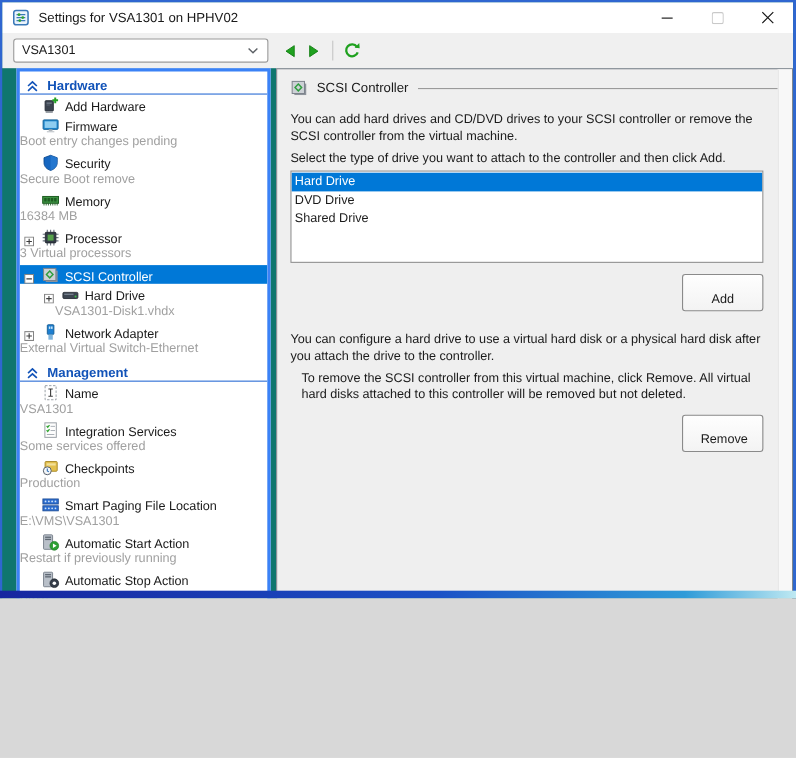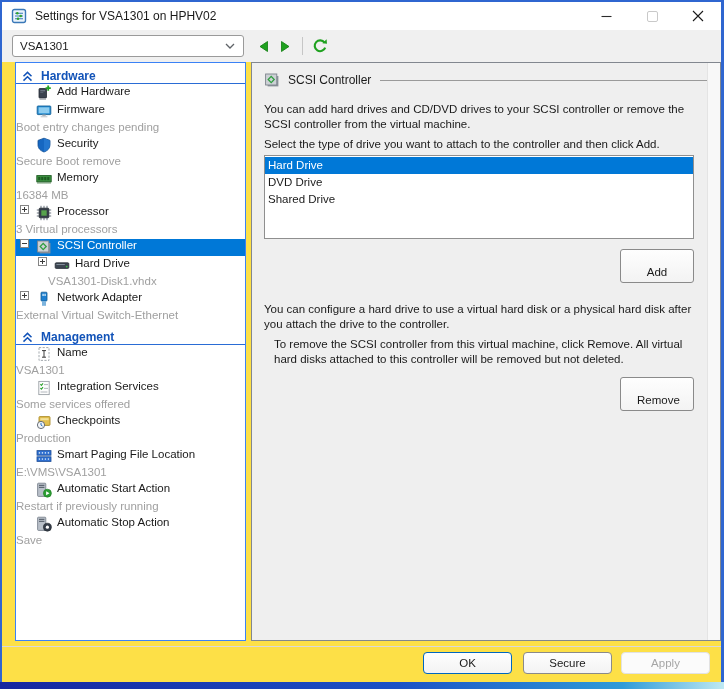--- a/index.html
+++ b/index.html
@@ -1,18 +1,18 @@
 <!DOCTYPE html>
 <html><head>
 <meta charset="utf-8">
 <style>
   html,body{margin:0;padding:0;background:#d8d8d8;}
   *{box-sizing:border-box;}
   .window{
-    position:relative;width:724px;height:689px;background:#fde047;
+    position:relative;width:724px;height:544px;background:#0f766e;
     font-family:"Liberation Sans","DejaVu Sans",sans-serif;font-size:11.5px;color:#1a1a1a;
     overflow:hidden;
   }
   
   .b-top,.b-left,.b-right{position:absolute;background:#2f66d0;z-index:50;}
   .b-top{top:0;left:0;right:0;height:2px;}
   .b-left{top:0;left:0;bottom:0;width:2px;}
   .b-right{top:0;right:0;bottom:0;width:3px;}
   .b-bottom{position:absolute;left:0;right:0;bottom:0;height:7px;z-index:50;
     background:linear-gradient(90deg,#16269f 0%,#1b52c6 55%,#2f9bd8 86%,#bfe9f2 100%);}
@@ -27,26 +27,26 @@
   .toolbar{position:absolute;left:2px;top:30px;right:3px;height:32px;background:#f0f0f0;
     display:flex;align-items:center;}
   .vm-select{margin-left:10px;width:232px;height:22px;background:#fff;border:1px solid #9a9a9a;
     border-radius:3px;display:flex;align-items:center;justify-content:space-between;
     padding:0 8px 0 7px;}
   .nav-btn{width:22px;height:22px;display:flex;align-items:center;justify-content:center;}
   .nav-btn.first{margin-left:8px;}
   .toolbar-sep{width:1px;height:18px;background:#c6c6c6;margin:0 6px;}
   
   .sidebar{position:absolute;left:15px;top:62px;width:231px;height:579px;background:#ffffff;
-    border:1px solid #3b82f6;overflow:hidden;}
+    border:3px solid #3b82f6;overflow:hidden;}
   .tree-header{display:flex;align-items:center;height:15px;margin-top:6px;
     border-bottom:1px solid #2a6cd5;padding-left:6px;}
   .hdr-chev{width:11px;height:11px;display:inline-flex;flex:none;}
   .hdr-label{margin-left:8px;font-weight:bold;color:#1253b8;font-size:12px;}
-  .tree-item{display:flex;align-items:flex-start;height:17px;margin-top:1px;}
+  .tree-item{display:flex;align-items:flex-end;height:17px;margin-top:1px;}
   .expander{width:9px;height:9px;margin-left:4px;flex:none;display:inline-flex;}
   .tree-item.nested .expander{margin-left:22px;}
   .tree-icon{width:16px;height:16px;margin-left:7px;flex:none;display:inline-flex;}
   .tree-label{margin-left:5px;white-space:nowrap;}
   .tree-item.selected{background:#0078d7;}
   .tree-item.selected .tree-label{color:#ffffff;}
   .tree-sub{height:16px;line-height:14px;color:#a0a0a0;white-space:nowrap;}
   .tree-sub.nested{padding-left:32px;}
   
   .panel{position:absolute;left:251px;top:62px;width:470px;height:579px;background:#efefef;

